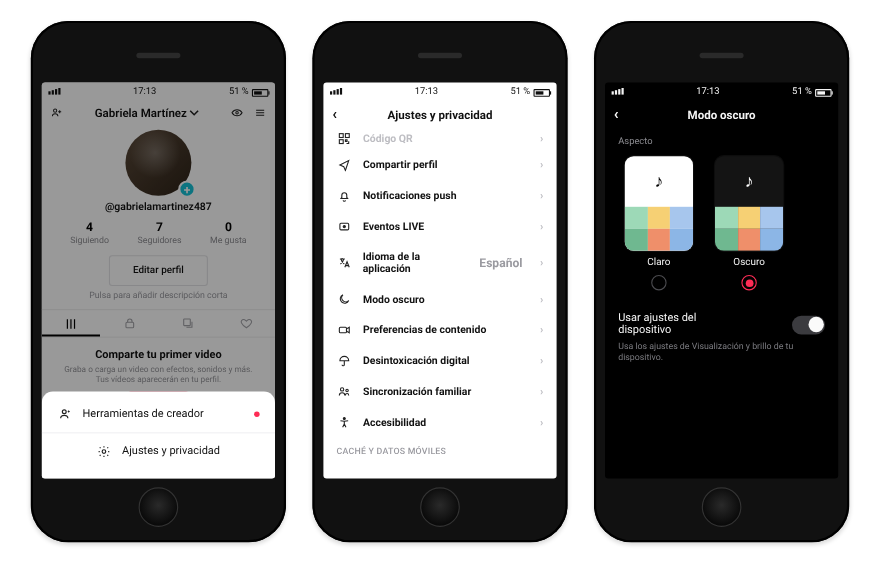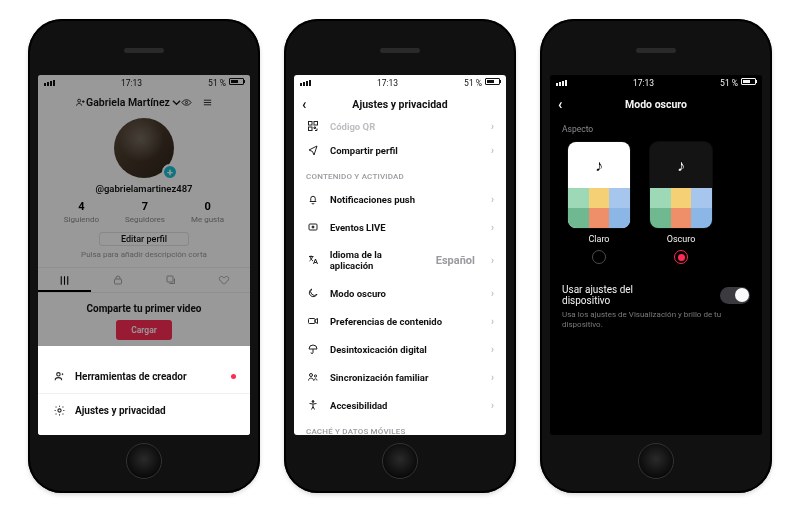--- a/index.html
+++ b/index.html
@@ -30,60 +30,60 @@
   .screen {
     width:100%; height:100%;
     background:#fff; border-radius:3px; overflow:hidden;
     position:relative; font-size:9.2px; color:#111;
   }
   .screen.dark { background:#000; color:#f4f4f4; }
 
   
   .sbar { height:15px; display:flex; align-items:center; justify-content:space-between;
           padding:0 6px; font-size:8.5px; }
-  .sbar .r { display:flex; align-items:flex-start; gap:3px; }
+  .sbar .r { display:flex; align-items:flex-end; gap:3px; }
   .sbar .sig { display:inline-flex; gap:1px; align-items:flex-end; }
   .sbar .sig i { width:2px; background:currentColor; display:inline-block; }
   .sbar .sig i:nth-child(1){height:3px} .sbar .sig i:nth-child(2){height:4px}
   .sbar .sig i:nth-child(3){height:5px} .sbar .sig i:nth-child(4){height:6px}
   .sbar .batt { width:15px; height:7px; border:1px solid currentColor; border-radius:1px; position:relative; }
   .sbar .batt::after{content:"";position:absolute;left:1px;top:1px;bottom:1px;width:50%;background:currentColor;}
   .sbar .batt::before{content:"";position:absolute;right:-2px;top:1.5px;width:1.5px;height:3px;background:currentColor;}
 
   
-  .p1-head { height:24px; display:flex; align-items:center; justify-content:center; padding:0 8px; }
+  .p1-head { height:24px; display:flex; align-items:center; justify-content:space-between; padding:0 8px; }
   .p1-head .name { font-weight:600; font-size:10.5px; display:flex; align-items:center; gap:2px;}
   .p1-head .side { display:flex; gap:10px; font-size:12px; color:#222; }
   .ic { width:11px; height:11px; display:inline-block; }
   .p1-body { position:relative; }
   .avatar-wrap{ display:flex; justify-content:center; padding:4px 0 2px; position:relative;}
   .avatar { width:60px; height:60px; border-radius:50%; background:linear-gradient(135deg,#5b4a3a,#2e2318); position:relative; overflow:hidden;}
   .avatar::after{content:"";position:absolute;inset:0;background:radial-gradient(circle at 45% 35%, rgba(255,255,255,.25), transparent 45%);}
   .plus { position:absolute; right:calc(50% - 34px); bottom:0; width:16px;height:16px;border-radius:50%;
           background:#17c1d6; color:#fff; display:flex;align-items:center;justify-content:center;font-size:11px;font-weight:700; border:2px solid #fff;}
   .handle { text-align:center; font-size:9.5px; font-weight:600; padding:3px 0 6px;}
   .stats { display:flex; justify-content:center; gap:26px; }
   .stat { text-align:center; }
   .stat b { display:block; font-size:11px; color:#000;}
   .stat span { font-size:8px; color:#8d8d92;}
-  .editbtn { margin:8px auto 4px; width:90px; height:14px; border:1px solid #e3e3e6; border-radius:3px;
+  .editbtn { margin:8px auto 4px; width:90px; height:28px; border:1px solid #e3e3e6; border-radius:3px;
              display:flex;align-items:center;justify-content:center; font-size:9px; font-weight:500;}
   .desc { text-align:center; color:#9a9aa0; font-size:8px; padding-bottom:8px;}
   .tabs { display:flex; border-top:1px solid #eee; border-bottom:1px solid #eee; height:26px;}
   .tabs > div { flex:1; display:flex; align-items:center; justify-content:center; color:#a3a3a8;}
   .tabs > div.active{ color:#000; box-shadow:inset 0 -2px 0 #000;}
   .firstvid { text-align:center; padding:10px 14px 6px;}
   .firstvid h4{ font-size:10px; font-weight:700; margin-bottom:3px;}
   .firstvid p { font-size:7.5px; color:#96969b; line-height:1.25;}
   .cargbtn { margin:6px auto 0; width:56px;height:20px; background:#fe2c55; color:#fff; border-radius:3px;
              display:flex;align-items:center;justify-content:center;font-size:8.5px;font-weight:600;}
   .dim-overlay{ position:absolute; inset:0; background:rgba(0,0,0,.40); }
   .sheet { position:absolute; left:0; right:0; bottom:0; background:#fff; border-radius:10px 10px 0 0;
            padding:4px 0 8px; }
-  .sheet-row{ display:flex; align-items:center; gap:9px; padding:10px 14px; font-size:10px; font-weight:700;}
+  .sheet-row{ display:flex; align-items:center; gap:9px; padding:10px 14px; font-size:10px; font-weight:400;justify-content:center;}
   .sheet-row .dot{ margin-left:auto; width:5px;height:5px;border-radius:50%;background:#fe2c55;}
   .sheet hr{ border:none; border-top:1px solid #f0f0f2; margin:0;}
 
   
   .p2-head{ height:28px; display:flex; align-items:center; justify-content:center; position:relative; font-weight:700; font-size:10.5px;}
   .p2-head .back{ position:absolute; left:8px; font-size:14px; }
   .sect-label{ font-size:8px; color:#9a9aa0; padding:8px 12px 4px; letter-spacing:.2px; font-weight:500;}
   .row{ display:flex; align-items:center; gap:10px; padding:8px 12px;font-weight:bold; }
   .row .lab{ font-size:9.5px; }
   .row .val{ margin-left:auto; font-size:11px; color:#9a9aa0;}
@@ -210,20 +210,21 @@
           </div>
         <div>
             <svg width="12" height="12" viewBox="0 0 24 24" stroke="currentColor" stroke-width="2" fill="none">
               <path d="M12 20s-7-4.5-9-9c-1.4-3.2 1-6 4-6 2 0 3 1.3 5 3 2-1.7 3-3 5-3 3 0 5.4 2.8 4 6-2 4.5-9 9-9 9z"></path>
             </svg>
           </div>
       </div>
 
       <div class="firstvid">
         <h4>Comparte tu primer video</h4>
+        <p>Graba o carga un video con efectos, sonidos y más. Tus vídeos aparecerán en tu perfil.</p>
         <div class="cargbtn">Cargar</div>
       </div>
 
       <div class="dim-overlay"></div>
     </div>
 
     <div class="sheet">
       <div class="sheet-row">
         <span class="iconbox">
           <svg width="13" height="13" viewBox="0 0 24 24" fill="none" stroke="#222" stroke-width="2">
@@ -285,21 +286,20 @@
     <div class="row">
       <span class="iconbox">
           <svg width="12" height="12" viewBox="0 0 24 24" stroke="#222" stroke-width="2" fill="none">
             <path d="M4 12l16-8-6 18-3-7z"></path>
           </svg>
         </span>
       <span class="lab">Compartir perfil</span>
       <span class="chev" style="margin-left:auto">›</span>
     </div>
 
-    <div class="sect-label">CONTENIDO Y ACTIVIDAD</div>
 
     <div class="row">
       <span class="iconbox">
           <svg width="12" height="12" viewBox="0 0 24 24" stroke="#222" stroke-width="2" fill="none">
             <path d="M6 17h12l-1.5-2V11a4.5 4.5 0 10-9 0v4L6 17zM10 20a2 2 0 004 0"></path>
           </svg>
         </span>
       <span class="lab">Notificaciones push</span>
       <span class="chev" style="margin-left:auto">›</span>
     </div>

